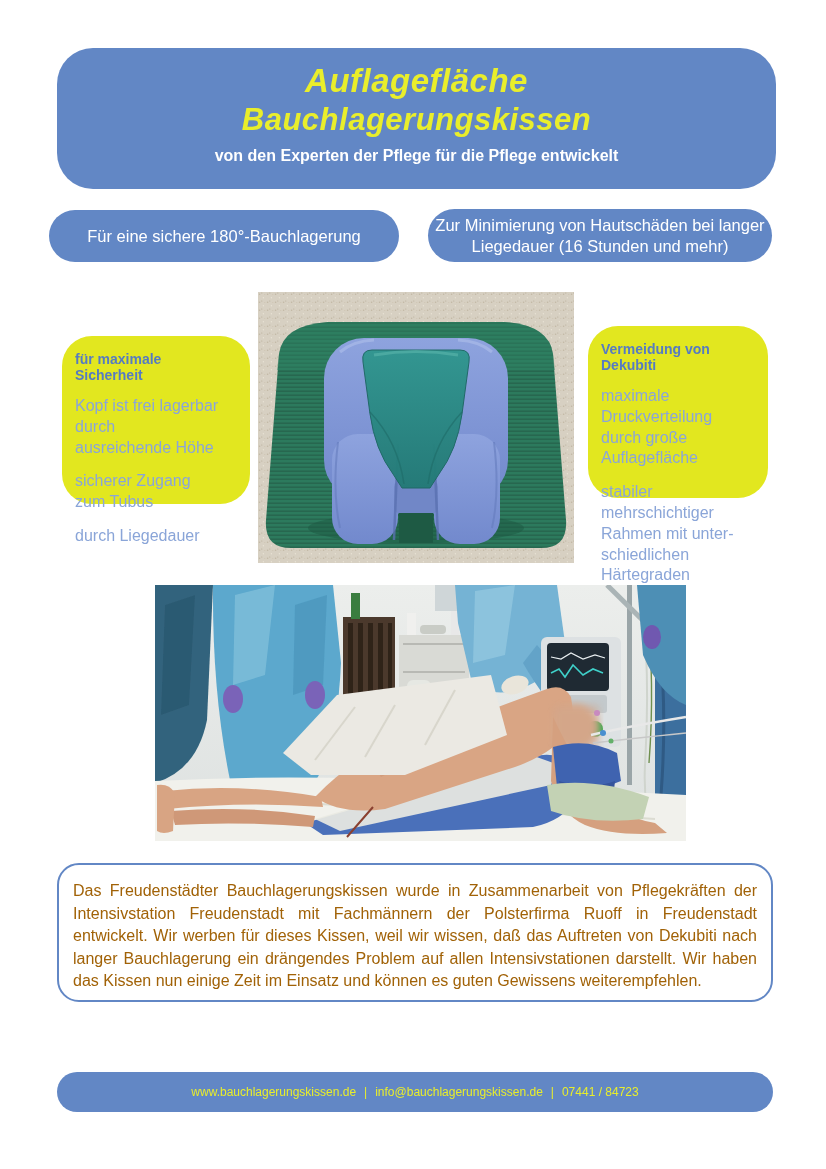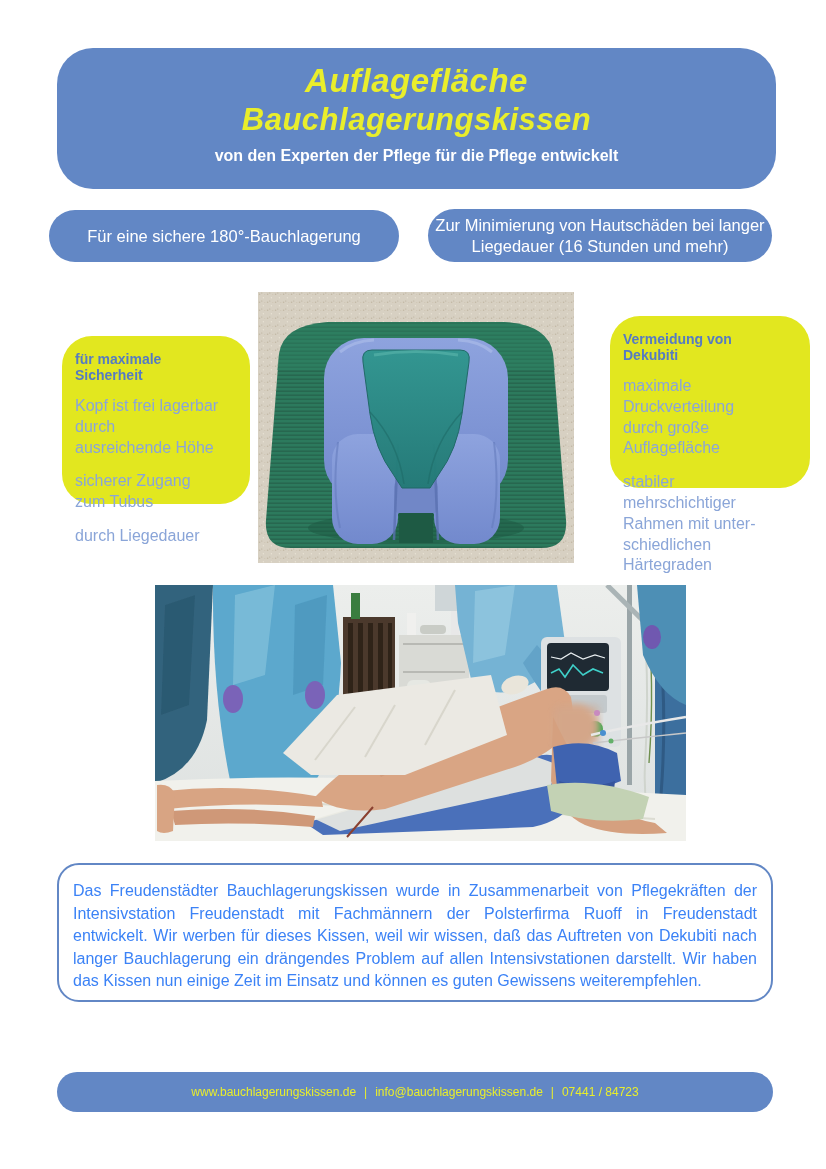--- a/index.html
+++ b/index.html
@@ -25,36 +25,36 @@
   }
   .pill-left  { left:49px;  top:210px; width:350px; height:52px; border-radius:26px; }
   .pill-right { left:428px; top:209px; width:344px; height:53px; border-radius:27px; }
   .preline { white-space:pre-line; }
   
   .benefit {
     position:absolute; background:#e2e71f; border-radius:30px;
     padding:15px 25px 10px 13px; display:flex; flex-direction:column; gap:13px;
   }
   .benefit-left  { left:62px;  top:336px; width:188px; height:168px; }
-  .benefit-right { left:588px; top:316px; width:200px; height:172px;margin-left:22px; }
+  .benefit-right { left:588px; top:326px; width:180px; height:172px; }
   .benefit .btitle { font-size:14px; font-weight:bold; color:#567bc2; }
   .benefit .bitem  { font-size:16px; color:#8aa5d8; line-height:1.3; white-space:pre-line; }
   
   .photo { position:absolute; overflow:hidden; }
   .photo-product { left:258px; top:292px; width:316px; height:271px; }
   .photo-icu     { left:155px; top:585px; width:531px; height:256px; }
   .photo svg { display:block; }
   
   .descbox {
     position:absolute; left:57px; top:863px; width:716px; height:139px;
     border:2px solid #6287c5; border-radius:22px; background:#ffffff;
     padding:15px 14px 0 14px;
   }
   .descbox p {
-    font-size:16px; line-height:22.5px; color:#3b82f6; text-align:justify;
+    font-size:16px; line-height:22.5px; color:#a16207; text-align:justify;
   }
   
   .footer {
     position:absolute; left:57px; top:1072px; width:716px; height:40px;
     background:#6287c5; border-radius:20px; color:#e9ee2b;
     display:flex; align-items:center; justify-content:center; gap:8px;
     font-size:12px;
   }
   .footer .link { cursor:pointer; }
 </style>

